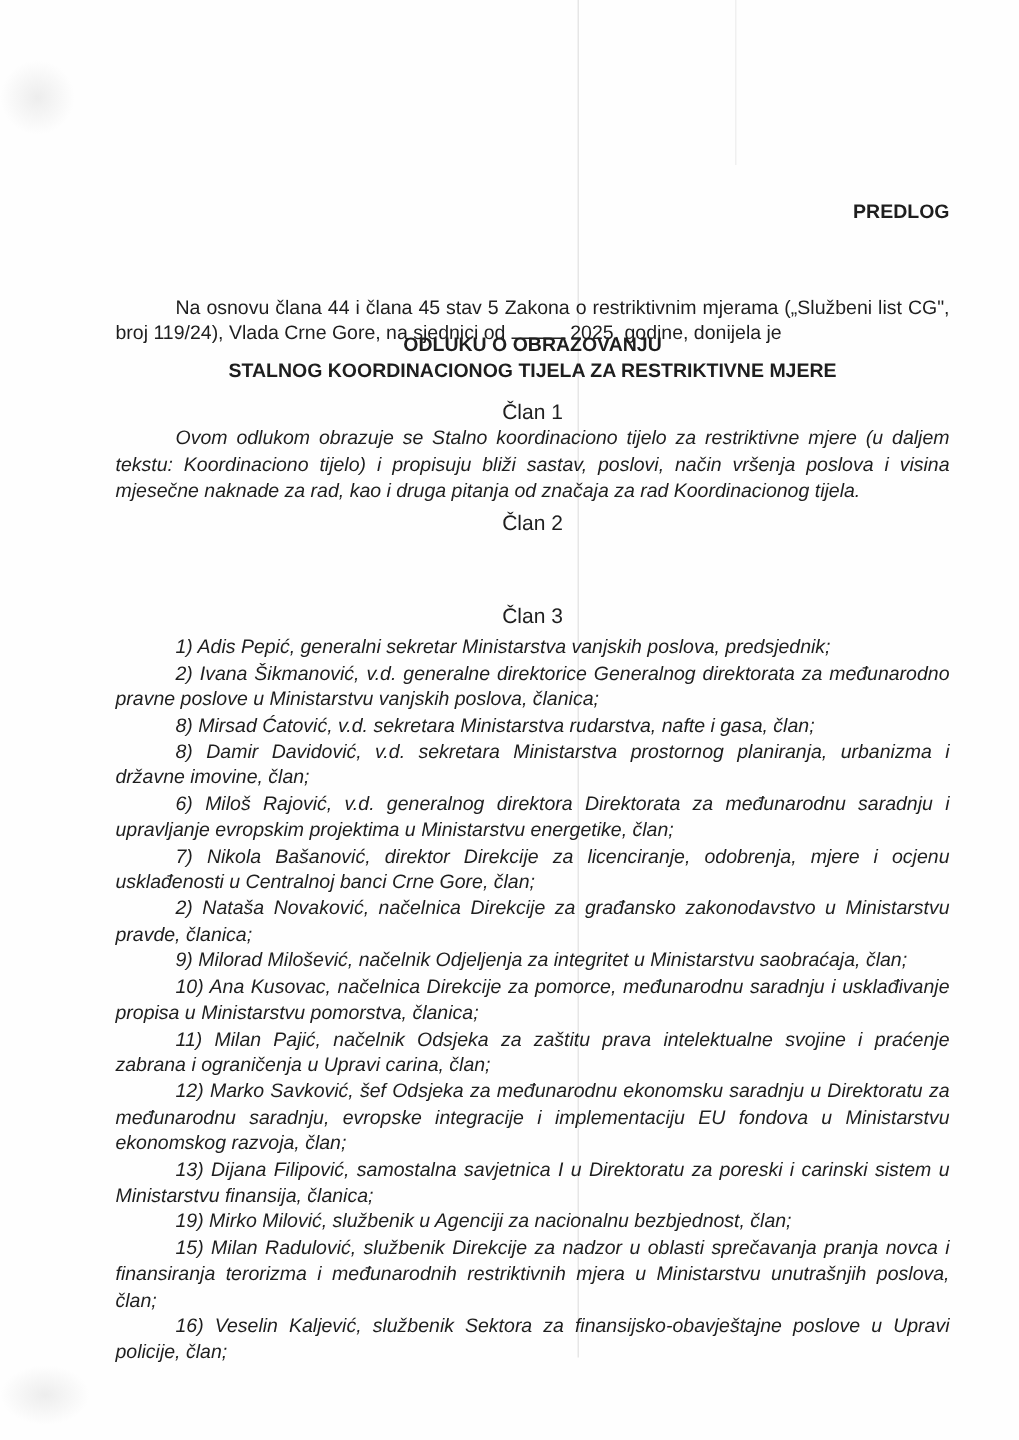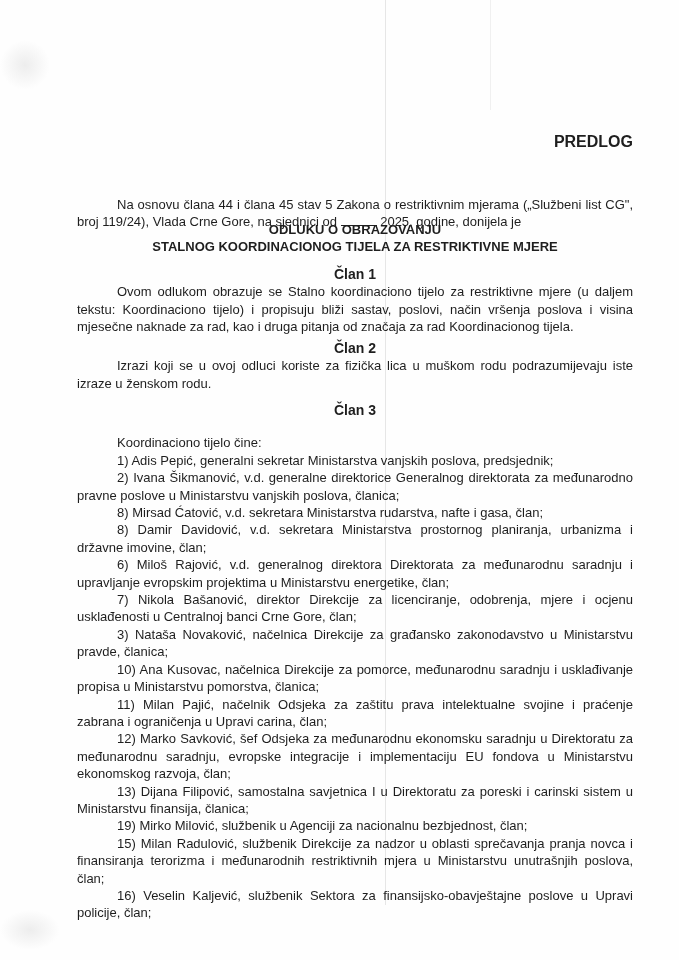--- a/index.html
+++ b/index.html
@@ -7,30 +7,30 @@
       width: 679px; height: 960px; background: #ffffff; overflow: hidden;
       position: relative;
       font-family: "Liberation Sans", sans-serif;
       color: #1e1e1e;
     }
     .page { position: absolute; left: 0; top: 0; width: 679px; height: 960px; background: #fefefe; }
     .fold { position: absolute; left: 385px; top: 0; width: 1px; height: 905px; background: #e6e6e6; }
     .fold2 { position: absolute; left: 490px; top: 0; width: 1px; height: 110px; background: #f0f0f0; }
     .smudge { position: absolute; left: 0; top: 40px; width: 50px; height: 50px; background: radial-gradient(ellipse at center, #ededed 0%, rgba(255,255,255,0) 70%); }
     .smudge2 { position: absolute; left: 0; top: 910px; width: 60px; height: 40px; background: radial-gradient(ellipse at center, #ededed 0%, rgba(255,255,255,0) 70%); }
-    .predlog { position: absolute; right: 46px; top: 133px; font-weight: bold; font-size: 16px; }
+    .predlog { position: absolute; right: 46px; top: 133px; font-weight: bold; font-size: 13px; }
     .preamble { position: absolute; left: 77px; top: 163px; width: 556px; font-size: 13px; line-height: 17.4px; }
     .indent { text-indent: 40px; margin-top: 33px; }
     .just { text-align: justify; }
     .blank { display: inline-block; width: 36px; border-bottom: 1px solid #222; height: 10px; vertical-align: baseline; }
     .title { position: absolute; left: 77px; top: 221px; width: 556px; text-align: center; font-weight: bold; font-size: 13px; line-height: 17px; }
-    .article-head { text-align: center; font-weight: bold; font-size: 14px; margin: 0; }
+    .article-head { text-align: center; font-weight: normal; font-size: 14px; margin: 0; }
     .art { position: absolute; left: 77px; width: 556px; font-size: 13px; line-height: 17.4px; }
     p { margin: 0; }
-    .item { text-indent: 40px; text-align: justify; }
+    .item { text-indent: 40px; text-align: justify; font-style: italic; }
   </style>
 </head>
 <body>
 
 <div class="page">
   <div class="fold"></div>
   <div class="fold2"></div>
   <div class="smudge"></div>
   <div class="smudge2"></div>
 
@@ -47,33 +47,32 @@
     <div>STALNOG KOORDINACIONOG TIJELA ZA RESTRIKTIVNE MJERE</div>
   </div>
 
   <div class="art" style="top:266px;">
     <p class="article-head">Član 1</p>
     <p class="item">Ovom odlukom obrazuje se Stalno koordinaciono tijelo za restriktivne mjere (u daljem tekstu: Koordinaciono tijelo) i propisuju bliži sastav, poslovi, način vršenja poslova i visina mjesečne naknade za rad, kao i druga pitanja od značaja za rad Koordinacionog tijela.</p>
   </div>
 
   <div class="art" style="top:340px;">
     <p class="article-head">Član 2</p>
-    <p class="item">Izrazi koji se u ovoj odluci koriste za fizička lica u muškom rodu podrazumijevaju iste izraze u ženskom rodu.</p>
   </div>
 
   <div class="art" style="top:402px;">
-    <p class="article-head" style="margin-bottom:15px;">Član 3</p>
-    <p class="item">Koordinaciono tijelo čine:</p>
+    <p class="article-head" style="margin-bottom:3px;">Član 3</p>
     <p class="item">1) Adis Pepić, generalni sekretar Ministarstva vanjskih poslova, predsjednik;</p>
     <p class="item">2) Ivana Šikmanović, v.d. generalne direktorice Generalnog direktorata za međunarodno pravne poslove u Ministarstvu vanjskih poslova, članica;</p>
     <p class="item">8) Mirsad Ćatović, v.d. sekretara Ministarstva rudarstva, nafte i gasa, član;</p>
     <p class="item">8) Damir Davidović, v.d. sekretara Ministarstva prostornog planiranja, urbanizma i državne imovine, član;</p>
     <p class="item">6) Miloš Rajović, v.d. generalnog direktora Direktorata za međunarodnu saradnju i upravljanje evropskim projektima u Ministarstvu energetike, član;</p>
     <p class="item">7) Nikola Bašanović, direktor Direkcije za licenciranje, odobrenja, mjere i ocjenu usklađenosti u Centralnoj banci Crne Gore, član;</p>
-    <p class="item">3) Nataša Novaković, načelnica Direkcije za građansko zakonodavstvo u Ministarstvu pravde, članica;</p>
+    <p class="item">2) Nataša Novaković, načelnica Direkcije za građansko zakonodavstvo u Ministarstvu pravde, članica;</p>
+    <p class="item">9) Milorad Milošević, načelnik Odjeljenja za integritet u Ministarstvu saobraćaja, član;</p>
     <p class="item">10) Ana Kusovac, načelnica Direkcije za pomorce, međunarodnu saradnju i usklađivanje propisa u Ministarstvu pomorstva, članica;</p>
     <p class="item">11) Milan Pajić, načelnik Odsjeka za zaštitu prava intelektualne svojine i praćenje zabrana i ograničenja u Upravi carina, član;</p>
     <p class="item">12) Marko Savković, šef Odsjeka za međunarodnu ekonomsku saradnju u Direktoratu za međunarodnu saradnju, evropske integracije i implementaciju EU fondova u Ministarstvu ekonomskog razvoja, član;</p>
     <p class="item">13) Dijana Filipović, samostalna savjetnica I u Direktoratu za poreski i carinski sistem u Ministarstvu finansija, članica;</p>
     <p class="item">19) Mirko Milović, službenik u Agenciji za nacionalnu bezbjednost, član;</p>
     <p class="item">15) Milan Radulović, službenik Direkcije za nadzor u oblasti sprečavanja pranja novca i finansiranja terorizma i međunarodnih restriktivnih mjera u Ministarstvu unutrašnjih poslova, član;</p>
     <p class="item">16) Veselin Kaljević, službenik Sektora za finansijsko-obavještajne poslove u Upravi policije, član;</p>
 
   </div>
 </div>

